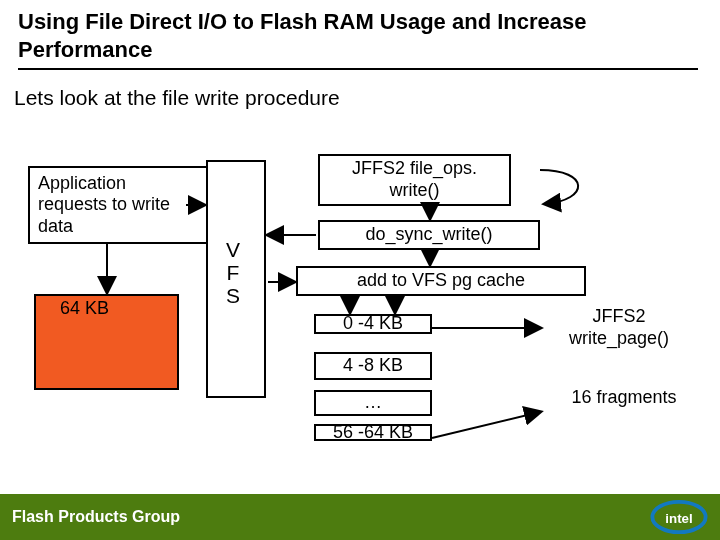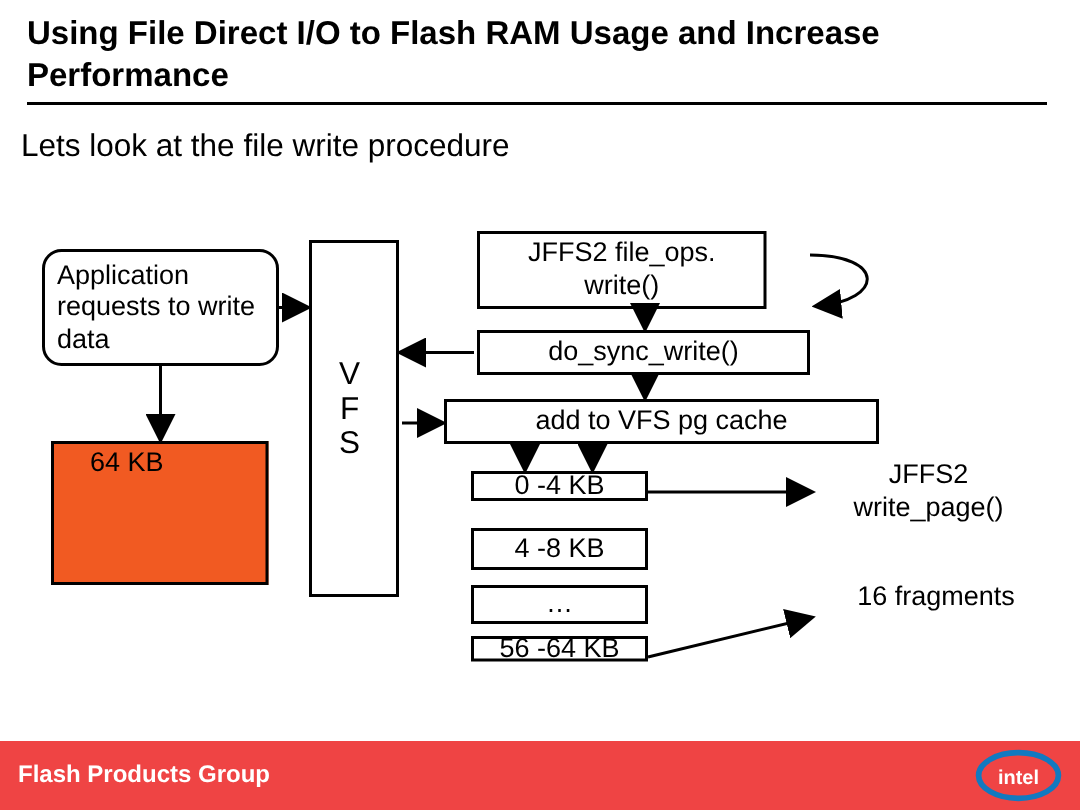--- a/index.html
+++ b/index.html
@@ -2,35 +2,35 @@
 <html><head>
 <meta charset="utf-8">
 <style>
   * { box-sizing: border-box; margin: 0; padding: 0; }
   html, body { width: 720px; height: 540px; font-family: Verdana, Arial, sans-serif; background: #fff; color: #000; }
   .slide { position: relative; width: 720px; height: 540px; }
   .title { position: absolute; left: 18px; top: 8px; width: 680px; font-size: 22px; font-weight: bold; line-height: 1.25; }
   .title-underline { position: absolute; left: 18px; top: 68px; width: 680px; height: 0; border-bottom: 2px solid #000; }
   .subtitle { position: absolute; left: 14px; top: 86px; font-size: 21px; }
   .box { position: absolute; border: 2px solid #000; background: #fff; display: flex; align-items: center; justify-content: center; text-align: center; font-size: 18px; line-height: 1.2; padding: 4px 6px; }
-  .app-box { left: 28px; top: 166px; width: 158px; height: 78px; text-align: left; justify-content: flex-start; padding: 6px 8px; border-radius: 13px; }
+  .app-box { left: 28px; top: 166px; width: 180px; height: 78px; text-align: left; justify-content: flex-start; padding: 6px 8px; }
   .orange-box { position: absolute; left: 34px; top: 294px; width: 145px; height: 96px; background: #f15a22; border: 2px solid #000; }
   .kb-label { position: absolute; left: 60px; top: 298px; font-size: 18px; background: transparent; }
   .vfs-box { position: absolute; left: 206px; top: 160px; width: 60px; height: 238px; border: 2px solid #000; background: #fff; }
   .vfs-label { position: absolute; left: 226px; top: 238px; font-size: 21px; text-align: center; line-height: 1.1; }
   .jffs-fileops { left: 318px; top: 154px; width: 193px; height: 52px; }
   .do-sync { left: 318px; top: 220px; width: 222px; height: 30px; }
   .vfs-cache { left: 296px; top: 266px; width: 290px; height: 30px; }
   .seg0 { left: 314px; top: 314px; width: 118px; height: 20px; }
   .seg1 { left: 314px; top: 352px; width: 118px; height: 28px; }
   .seg2 { left: 314px; top: 390px; width: 118px; height: 26px; }
   .seg3 { left: 314px; top: 424px; width: 118px; height: 17px; }
   .write-page { left: 544px; top: 304px; width: 150px; height: 48px; border: none; }
   .frag-label { position: absolute; left: 544px; top: 386px; width: 160px; font-size: 18px; text-align: center; line-height: 1.3; }
-  .footer { position: absolute; left: 0; bottom: 0; width: 720px; height: 46px; background: #ef4444; color: #fff; display: flex; align-items: center; padding-left: 12px; font-weight: bold; font-size: 16px; }
+  .footer { position: absolute; left: 0; bottom: 0; width: 720px; height: 46px; background: #4d7c0f; color: #fff; display: flex; align-items: center; padding-left: 12px; font-weight: bold; font-size: 16px; }
   .logo { position: absolute; right: 12px; bottom: 4px; width: 58px; height: 38px; }
   svg.arrows { position: absolute; left: 0; top: 0; width: 720px; height: 540px; pointer-events: none; }
 </style>
 </head>
 <body>
 
 <div class="slide">
 
   <div class="title">Using File Direct I/O to Flash RAM Usage and Increase Performance</div>
   <div class="title-underline"></div>

